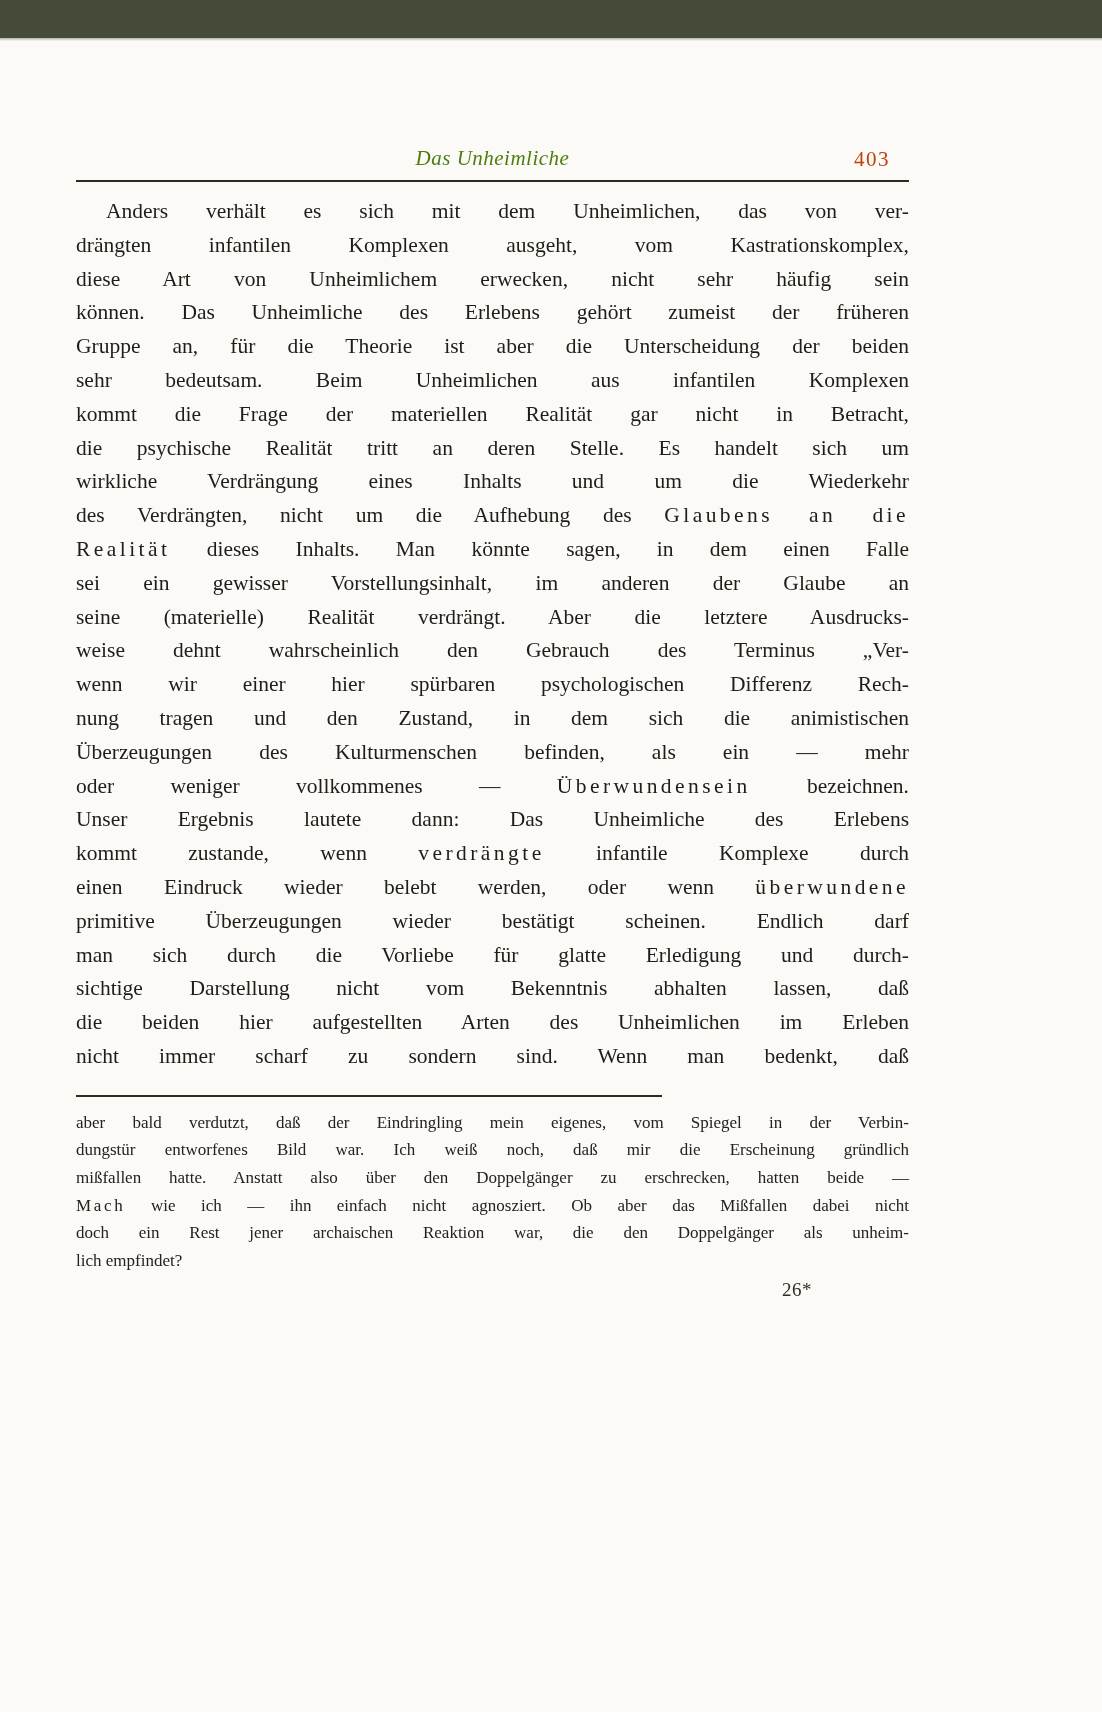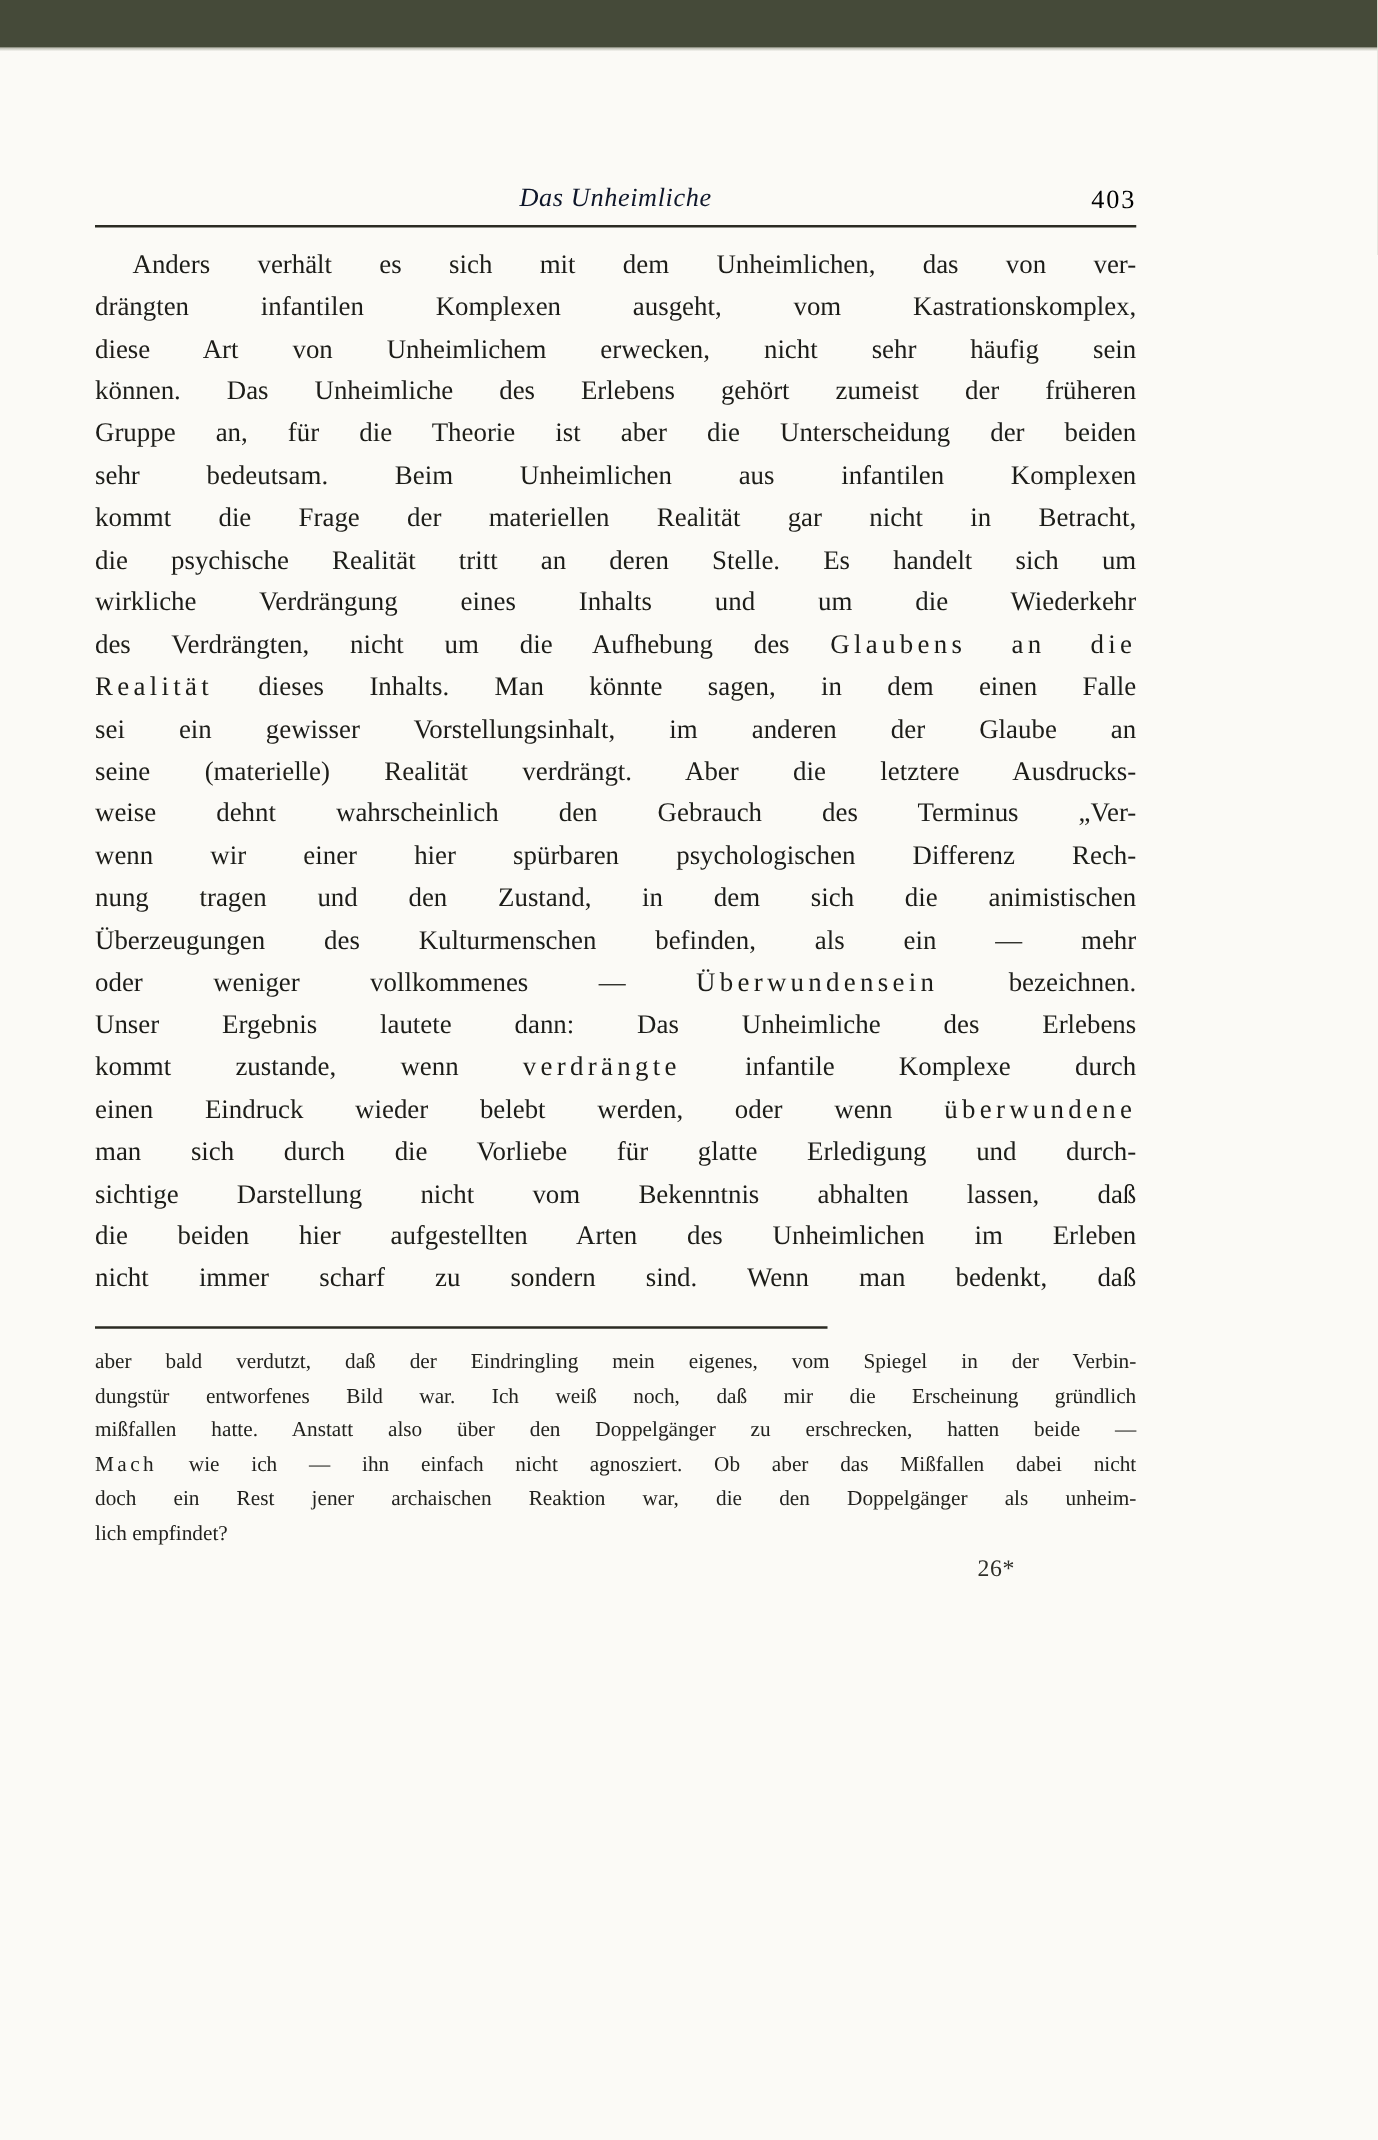--- a/index.html
+++ b/index.html
@@ -44,28 +44,28 @@
     height: 32px;
     font-size: 21px;
   }
   .header-title {
     position: absolute;
     left: 0;
     right: 0;
     text-align: center;
     font-style: italic;
     letter-spacing: 0.5px;
-    color: #0f172a;
+    color: #4d7c0f;
   }
   .header-page {
     position: absolute;
-    right: 0;
+    right: 19px;
     top: 1px;
     letter-spacing: 1.5px;
-    color: #000000;
+    color: #c2410c;
   }
   .header-rule {
     border: none;
     border-top: 2.5px solid #2b2b23;
     margin: 2px 0 0 0;
   }
   .body-text {
     margin-top: 13px;
     font-size: 21.5px;
     line-height: 33.8px;
@@ -129,20 +129,21 @@
         <div class="line"><span>sei ein gewisser Vorstellungsinhalt, im anderen der Glaube an</span></div>
         <div class="line"><span>seine (materielle) Realität verdrängt. Aber die letztere Ausdrucks-</span></div>
         <div class="line"><span>weise dehnt wahrscheinlich den Gebrauch des Terminus „Ver-</span></div>
         <div class="line"><span>wenn wir einer hier spürbaren psychologischen Differenz Rech-</span></div>
         <div class="line"><span>nung tragen und den Zustand, in dem sich die animistischen</span></div>
         <div class="line"><span>Überzeugungen des Kulturmenschen befinden, als ein — mehr</span></div>
         <div class="line"><span>oder weniger vollkommenes — </span><span class="sperr">Überwundensein</span><span> bezeichnen.</span></div>
         <div class="line"><span>Unser Ergebnis lautete dann: Das Unheimliche des Erlebens</span></div>
         <div class="line"><span>kommt zustande, wenn </span><span class="sperr">verdrängte</span><span> infantile Komplexe durch</span></div>
         <div class="line"><span>einen Eindruck wieder belebt werden, oder wenn </span><span class="sperr">überwundene</span></div>
+        <div class="line"><span>primitive Überzeugungen wieder bestätigt scheinen. Endlich darf</span></div>
         <div class="line"><span>man sich durch die Vorliebe für glatte Erledigung und durch-</span></div>
         <div class="line"><span>sichtige Darstellung nicht vom Bekenntnis abhalten lassen, daß</span></div>
         <div class="line"><span>die beiden hier aufgestellten Arten des Unheimlichen im Erleben</span></div>
         <div class="line"><span>nicht immer scharf zu sondern sind. Wenn man bedenkt, daß</span></div>
       </div>
 
     <hr class="footnote-rule">
 
     <div class="footnote-text">
         <div class="line"><span>aber bald verdutzt, daß der Eindringling mein eigenes, vom Spiegel in der Verbin-</span></div>

